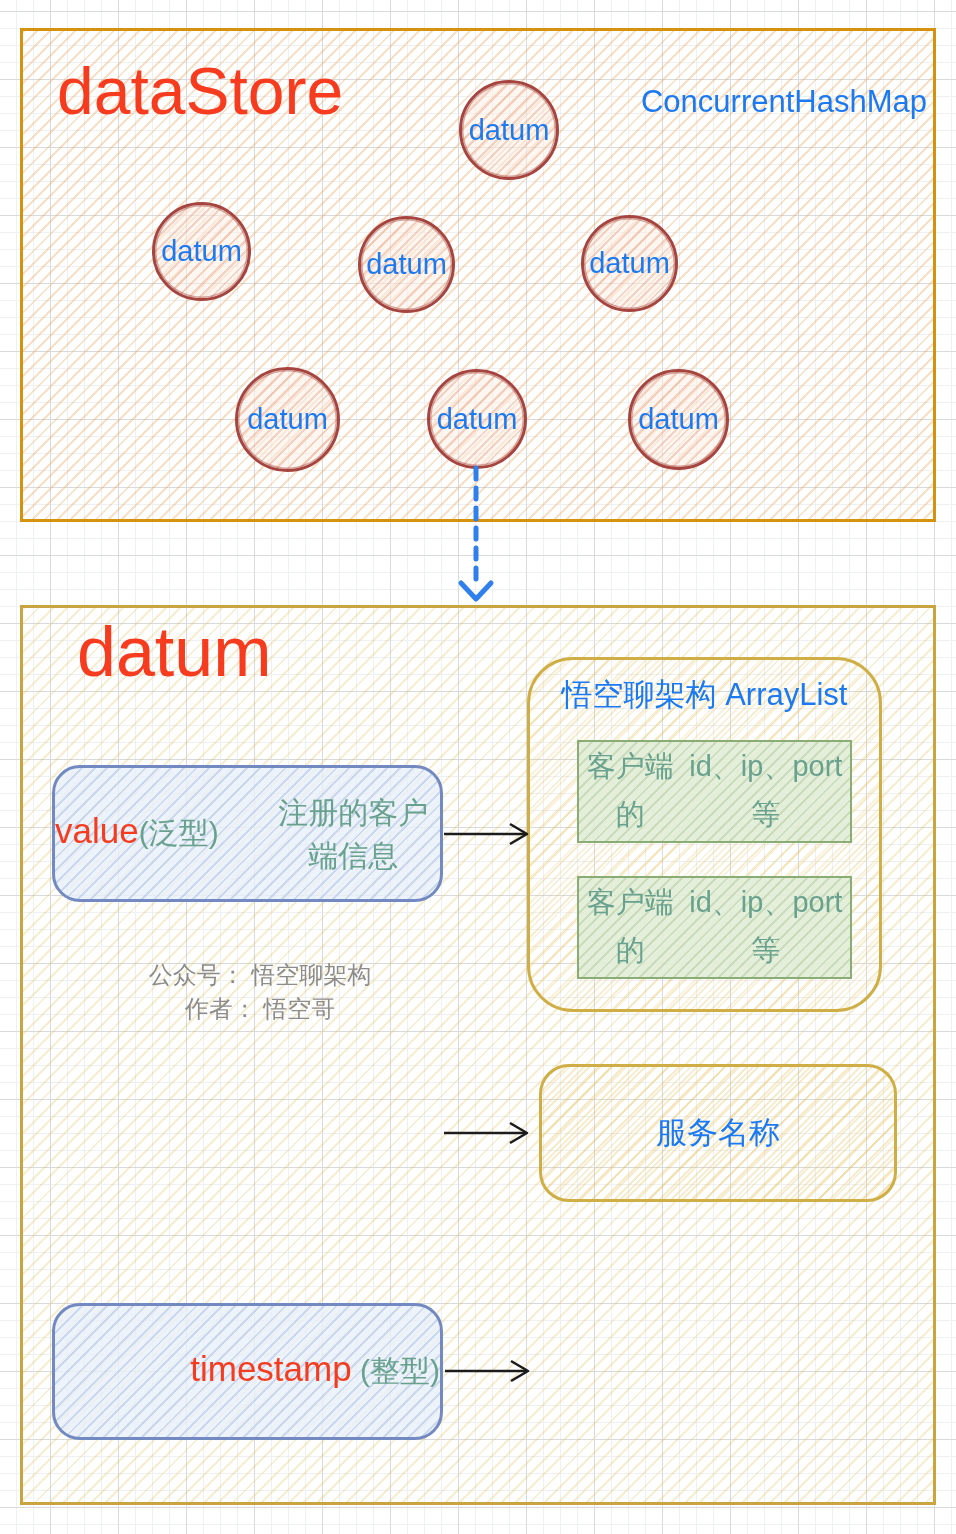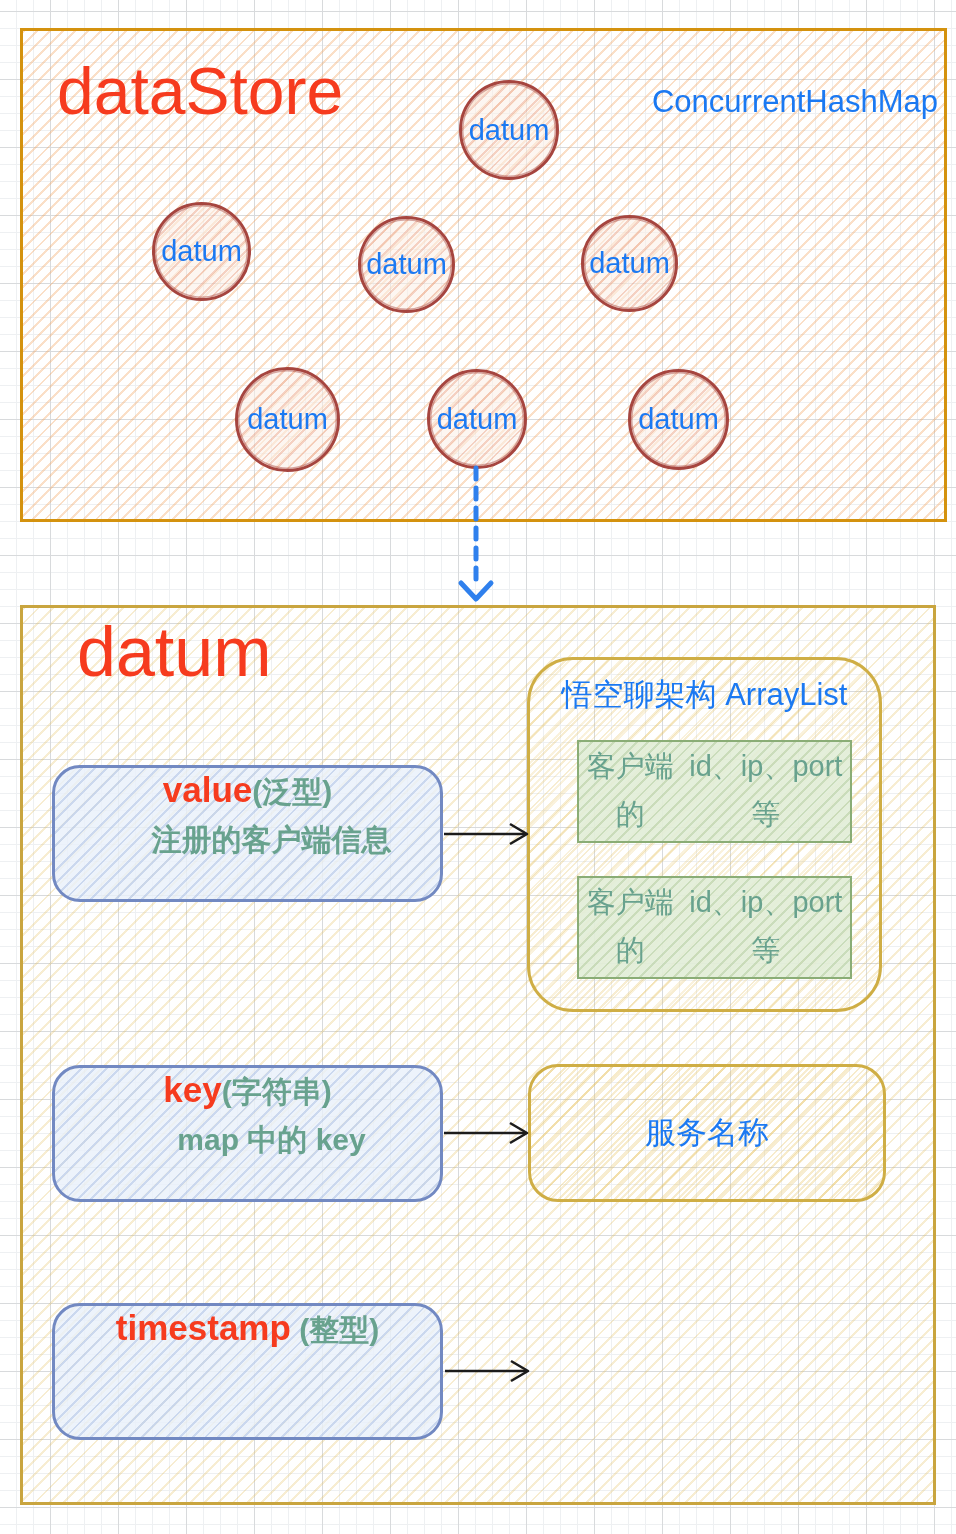--- a/index.html
+++ b/index.html
@@ -15,21 +15,20 @@
     background-position:50px 11px,50px 11px,50px 11px,50px 11px;
     font-family:"Liberation Sans","DejaVu Sans",sans-serif;
   }
   .abs{position:absolute;}
 
   
   .box-datastore{
     left:20px;top:28px;width:910px;height:488px;
     border:3px solid #d4920e;
     background-image:repeating-linear-gradient(135deg,rgba(242,162,92,0.34) 0 2px,transparent 2px 9px);
-    padding-left:11px;
   }
   .title-datastore{left:34px;top:22px;color:#f63b1e;font-size:66px;white-space:nowrap;}
   .type-label{right:6px;top:53px;color:#1b79f2;font-size:31px;white-space:nowrap;}
   .circle{
     border:3px solid #a6453f;border-radius:50%;
     background-color:rgba(252,239,230,0.55);
     background-image:repeating-linear-gradient(135deg,rgba(226,124,86,0.30) 0 2px,transparent 2px 8px);
     box-shadow:inset 0 0 0 1.5px rgba(166,69,63,0.45);
     display:flex;align-items:center;justify-content:center;
   }
@@ -58,38 +57,38 @@
     display:flex;flex-direction:row;justify-content:center;
   }
   .greenbox.g1{top:80px;}
   .greenbox.g2{top:216px;}
 
   .fieldbox{
     left:29px;width:385px;height:131px;
     border:3px solid #7289c2;border-radius:28px;
     background-color:rgba(233,240,250,0.80);
     background-image:repeating-linear-gradient(135deg,rgba(148,173,219,0.38) 0 2px,transparent 2px 9px);
-    display:flex;flex-direction:column;align-items:center;justify-content:flex-start;
-    line-height:43px;text-align:center;font-weight:bold;
+    display:flex;flex-direction:row;align-items:center;justify-content:flex-end;
+    line-height:43px;text-align:center;
   }
   .fb-value{top:157px;}
   .fb-key{top:457px;}
   .fb-timestamp{top:695px;}
   .field-name{color:#f63b1e;font-size:35px;}
   .field-suffix{color:#68a28e;font-size:30px;white-space:pre;}
   .field-desc{color:#68a28e;font-size:30px;margin-left:48px;}
 
   .goldbox{
     left:505px;width:352px;height:132px;
     border:3px solid #cfae45;border-radius:30px;
     background-image:repeating-linear-gradient(135deg,rgba(231,191,84,0.30) 0 2px,transparent 2px 8px);
     display:flex;align-items:center;justify-content:center;
     color:#1b79f2;font-size:31px;white-space:nowrap;
   }
-  .gb-service{top:456px;}
+  .gb-service{top:456px;margin-left:11px;}
   .gb-example{top:693px;}
 
   .watermark{left:97px;top:350px;width:280px;color:#8c8c8c;font-size:24px;line-height:34px;text-align:center;}
 </style>
 </head>
 <body>
 
 <div class="canvas">
 
   <div class="abs box-datastore">
@@ -139,27 +138,25 @@
       </div>
     </div>
 
     <div class="abs fieldbox fb-value">
       <div>
         <span class="field-name">value</span><span class="field-suffix">(泛型)</span>
       </div>
       <div class="field-desc">注册的客户端信息</div>
     </div>
 
+    <div class="abs watermark">
+      <div>公众号： 悟空聊架构</div>
+      <div>作者： 悟空哥</div>
+    </div>
 
-    <div class="abs fieldbox fb-key">
-      <div>
-        <span class="field-name">key</span><span class="field-suffix">(字符串)</span>
-      </div>
-      <div class="field-desc">map 中的 key</div>
-    </div>
 
     <div class="abs goldbox gb-service">
       <span>服务名称</span>
     </div>
 
     <div class="abs fieldbox fb-timestamp">
       <div>
         <span class="field-name">timestamp</span><span class="field-suffix"> (整型)</span>
       </div>
     </div>

